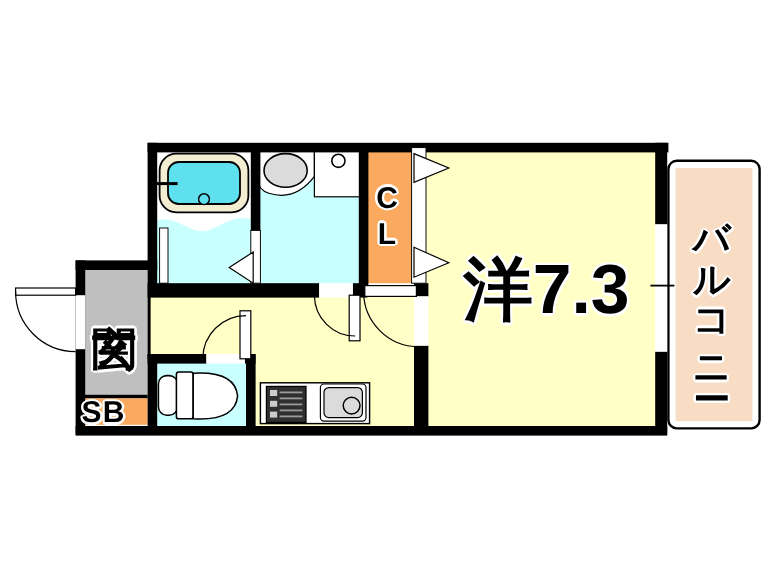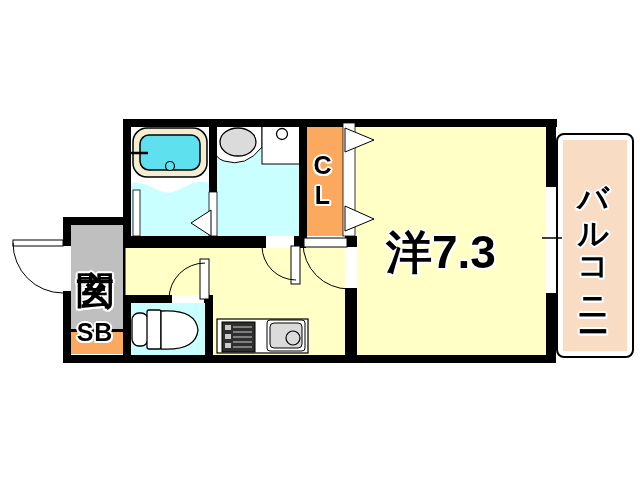--- a/index.html
+++ b/index.html
@@ -20,23 +20,23 @@
   .f-dark{fill:#2f2f2f}
   .wall{fill:var(--wall-black)}
   .sk{stroke:var(--wall-black)}
   .nf{fill:none}
 
   .lbl{position:absolute;font-weight:bold;color:#000;line-height:1.02;white-space:nowrap;
        text-shadow:2px 0 0 #fff,-2px 0 0 #fff,0 2px 0 #fff,0 -2px 0 #fff,
                    1.5px 1.5px 0 #fff,-1.5px 1.5px 0 #fff,1.5px -1.5px 0 #fff,-1.5px -1.5px 0 #fff;}
   .vert{writing-mode:vertical-rl;text-orientation:upright;}
   #lbl-entrance{left:76px;top:240px;font-size:37px;letter-spacing:4px;}
-  #lbl-shoebox{left:68px;top:320px;width:54px;text-align:center;font-size:25px;letter-spacing:1px;}
+  #lbl-shoebox{left:68px;top:332px;width:54px;text-align:left;font-size:25px;letter-spacing:1px;}
   #lbl-closet{left:309px;top:151px;font-size:25px;letter-spacing:2px;}
-  #lbl-room{left:386px;top:229px;font-size:46px;letter-spacing:0px;}
+  #lbl-room{left:386px;top:212px;font-size:58px;letter-spacing:0px;}
   #lbl-balcony{left:577px;top:163px;font-size:31px;letter-spacing:3px;}
 </style>
 </head>
 <body>
 
 <div id="stage">
 
   <svg id="plan-svg" width="640" height="480" viewBox="0 0 640 480">
 
     <g>

